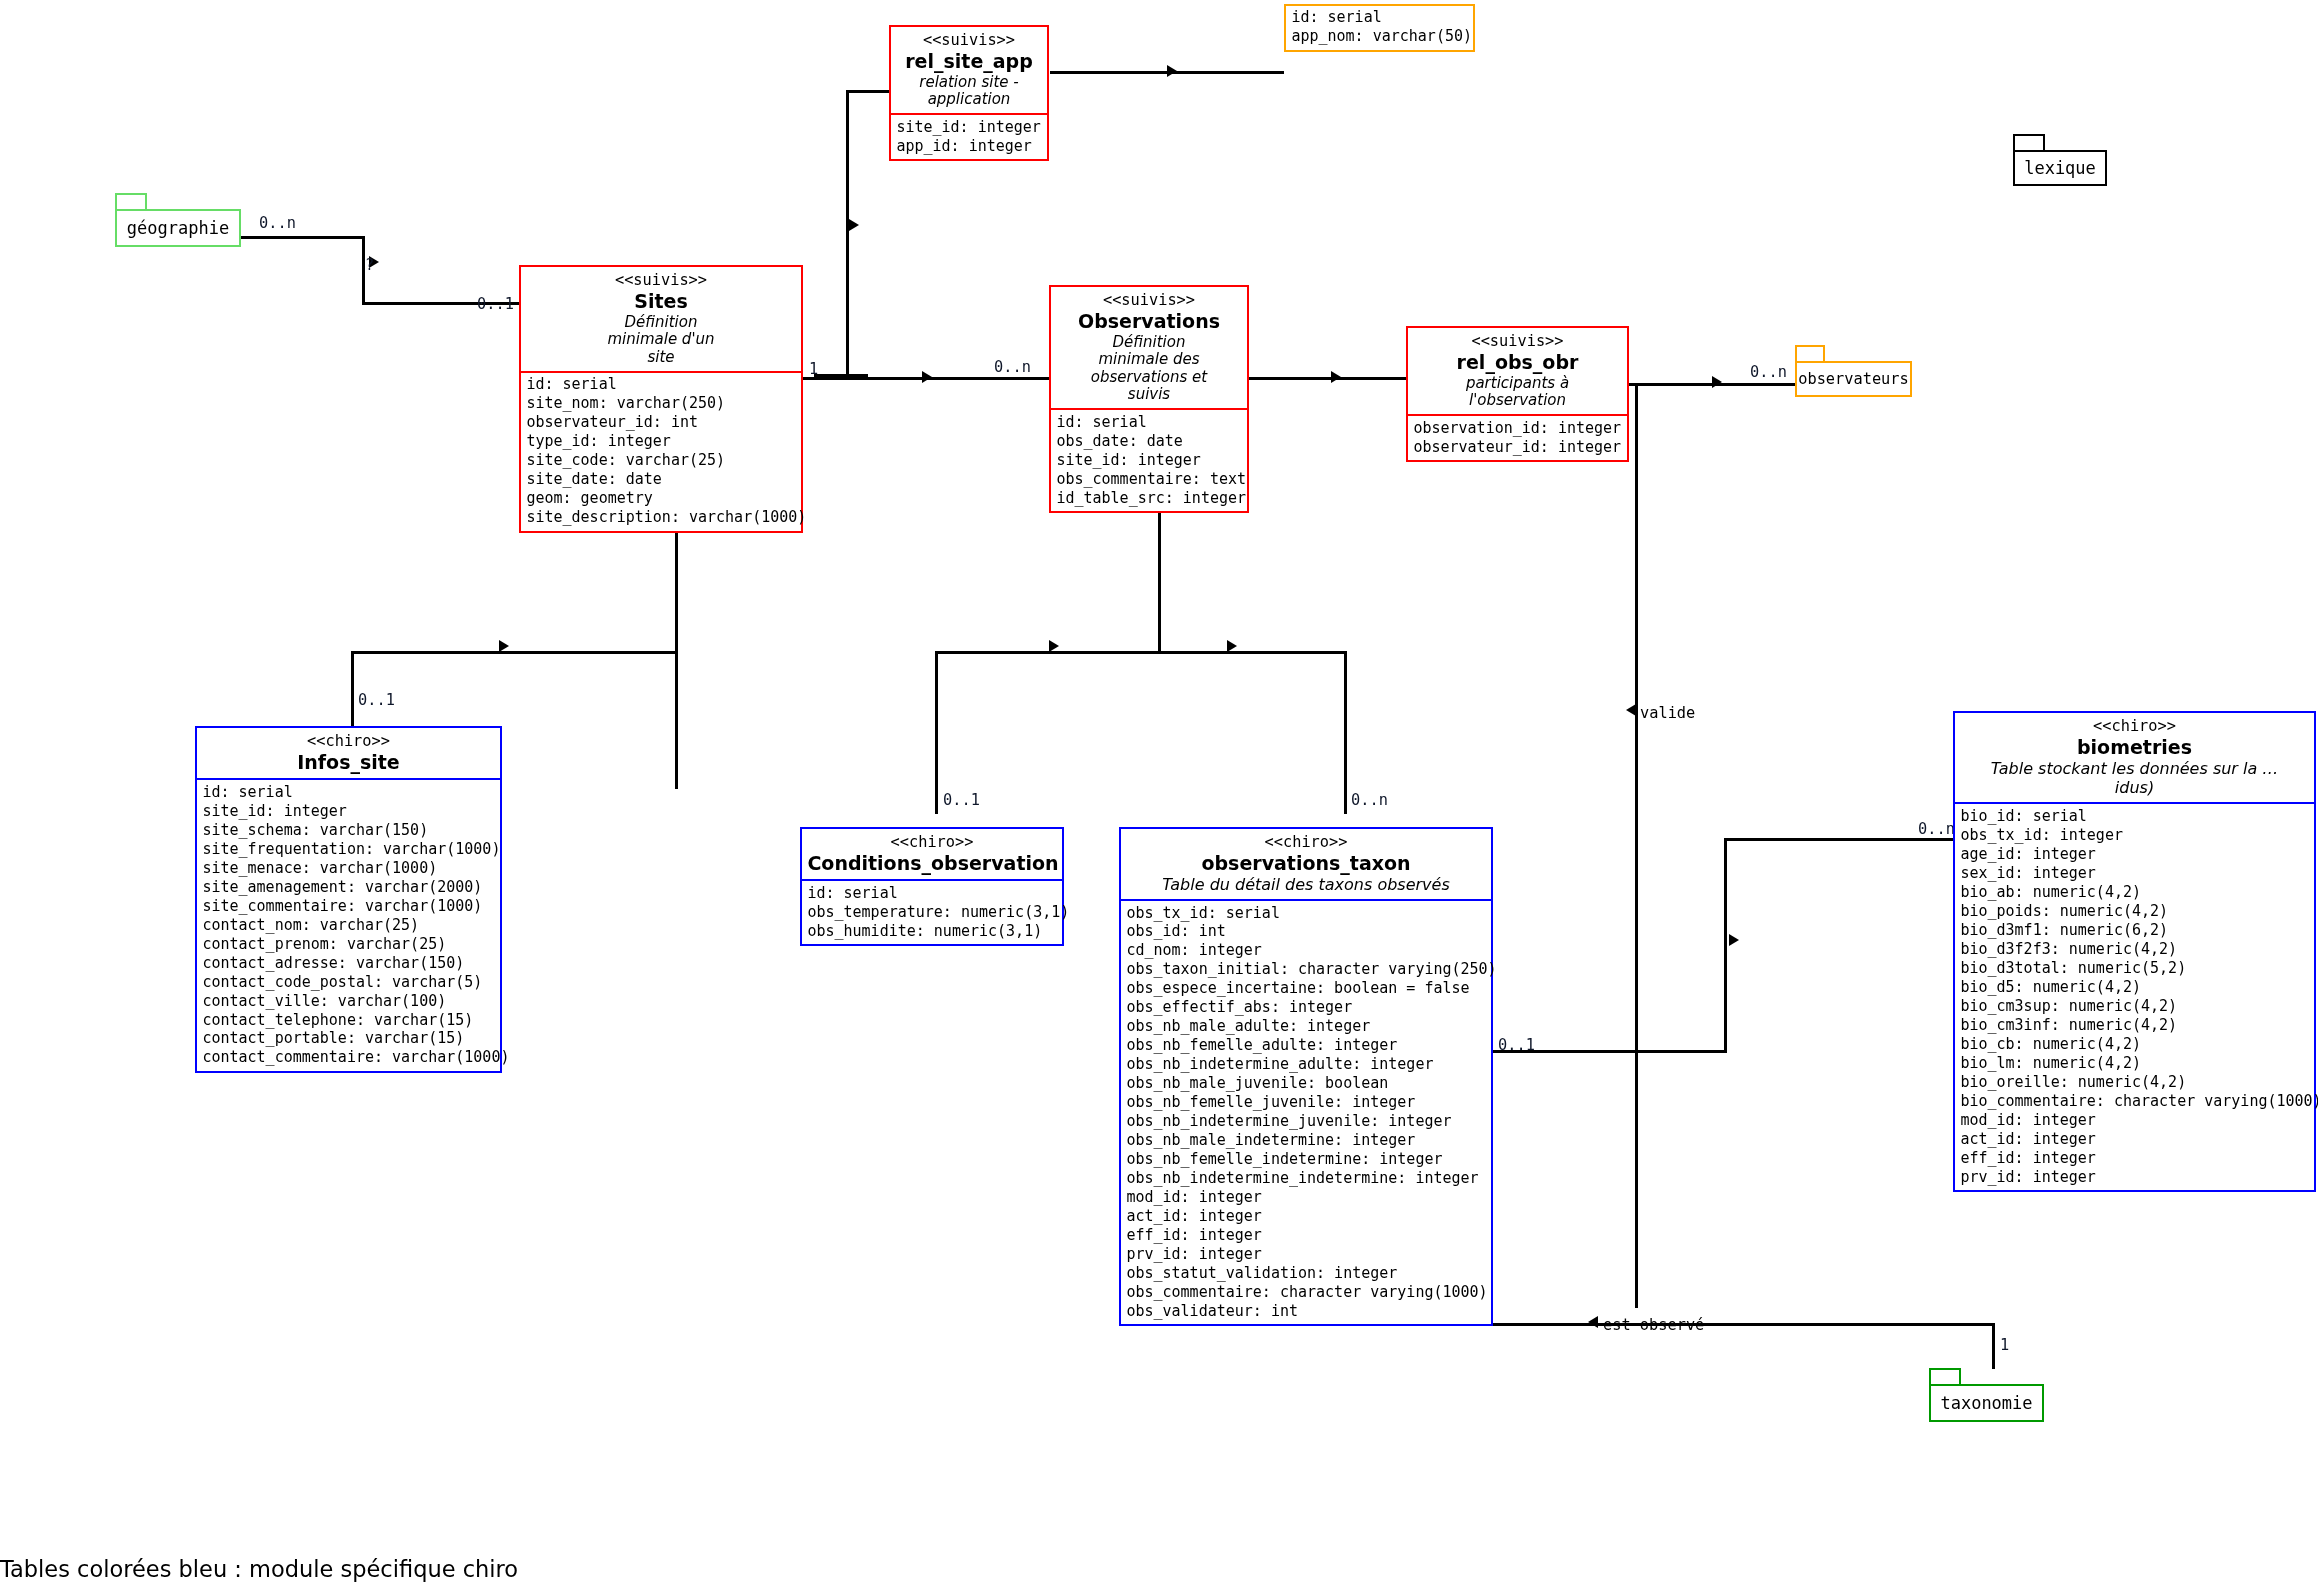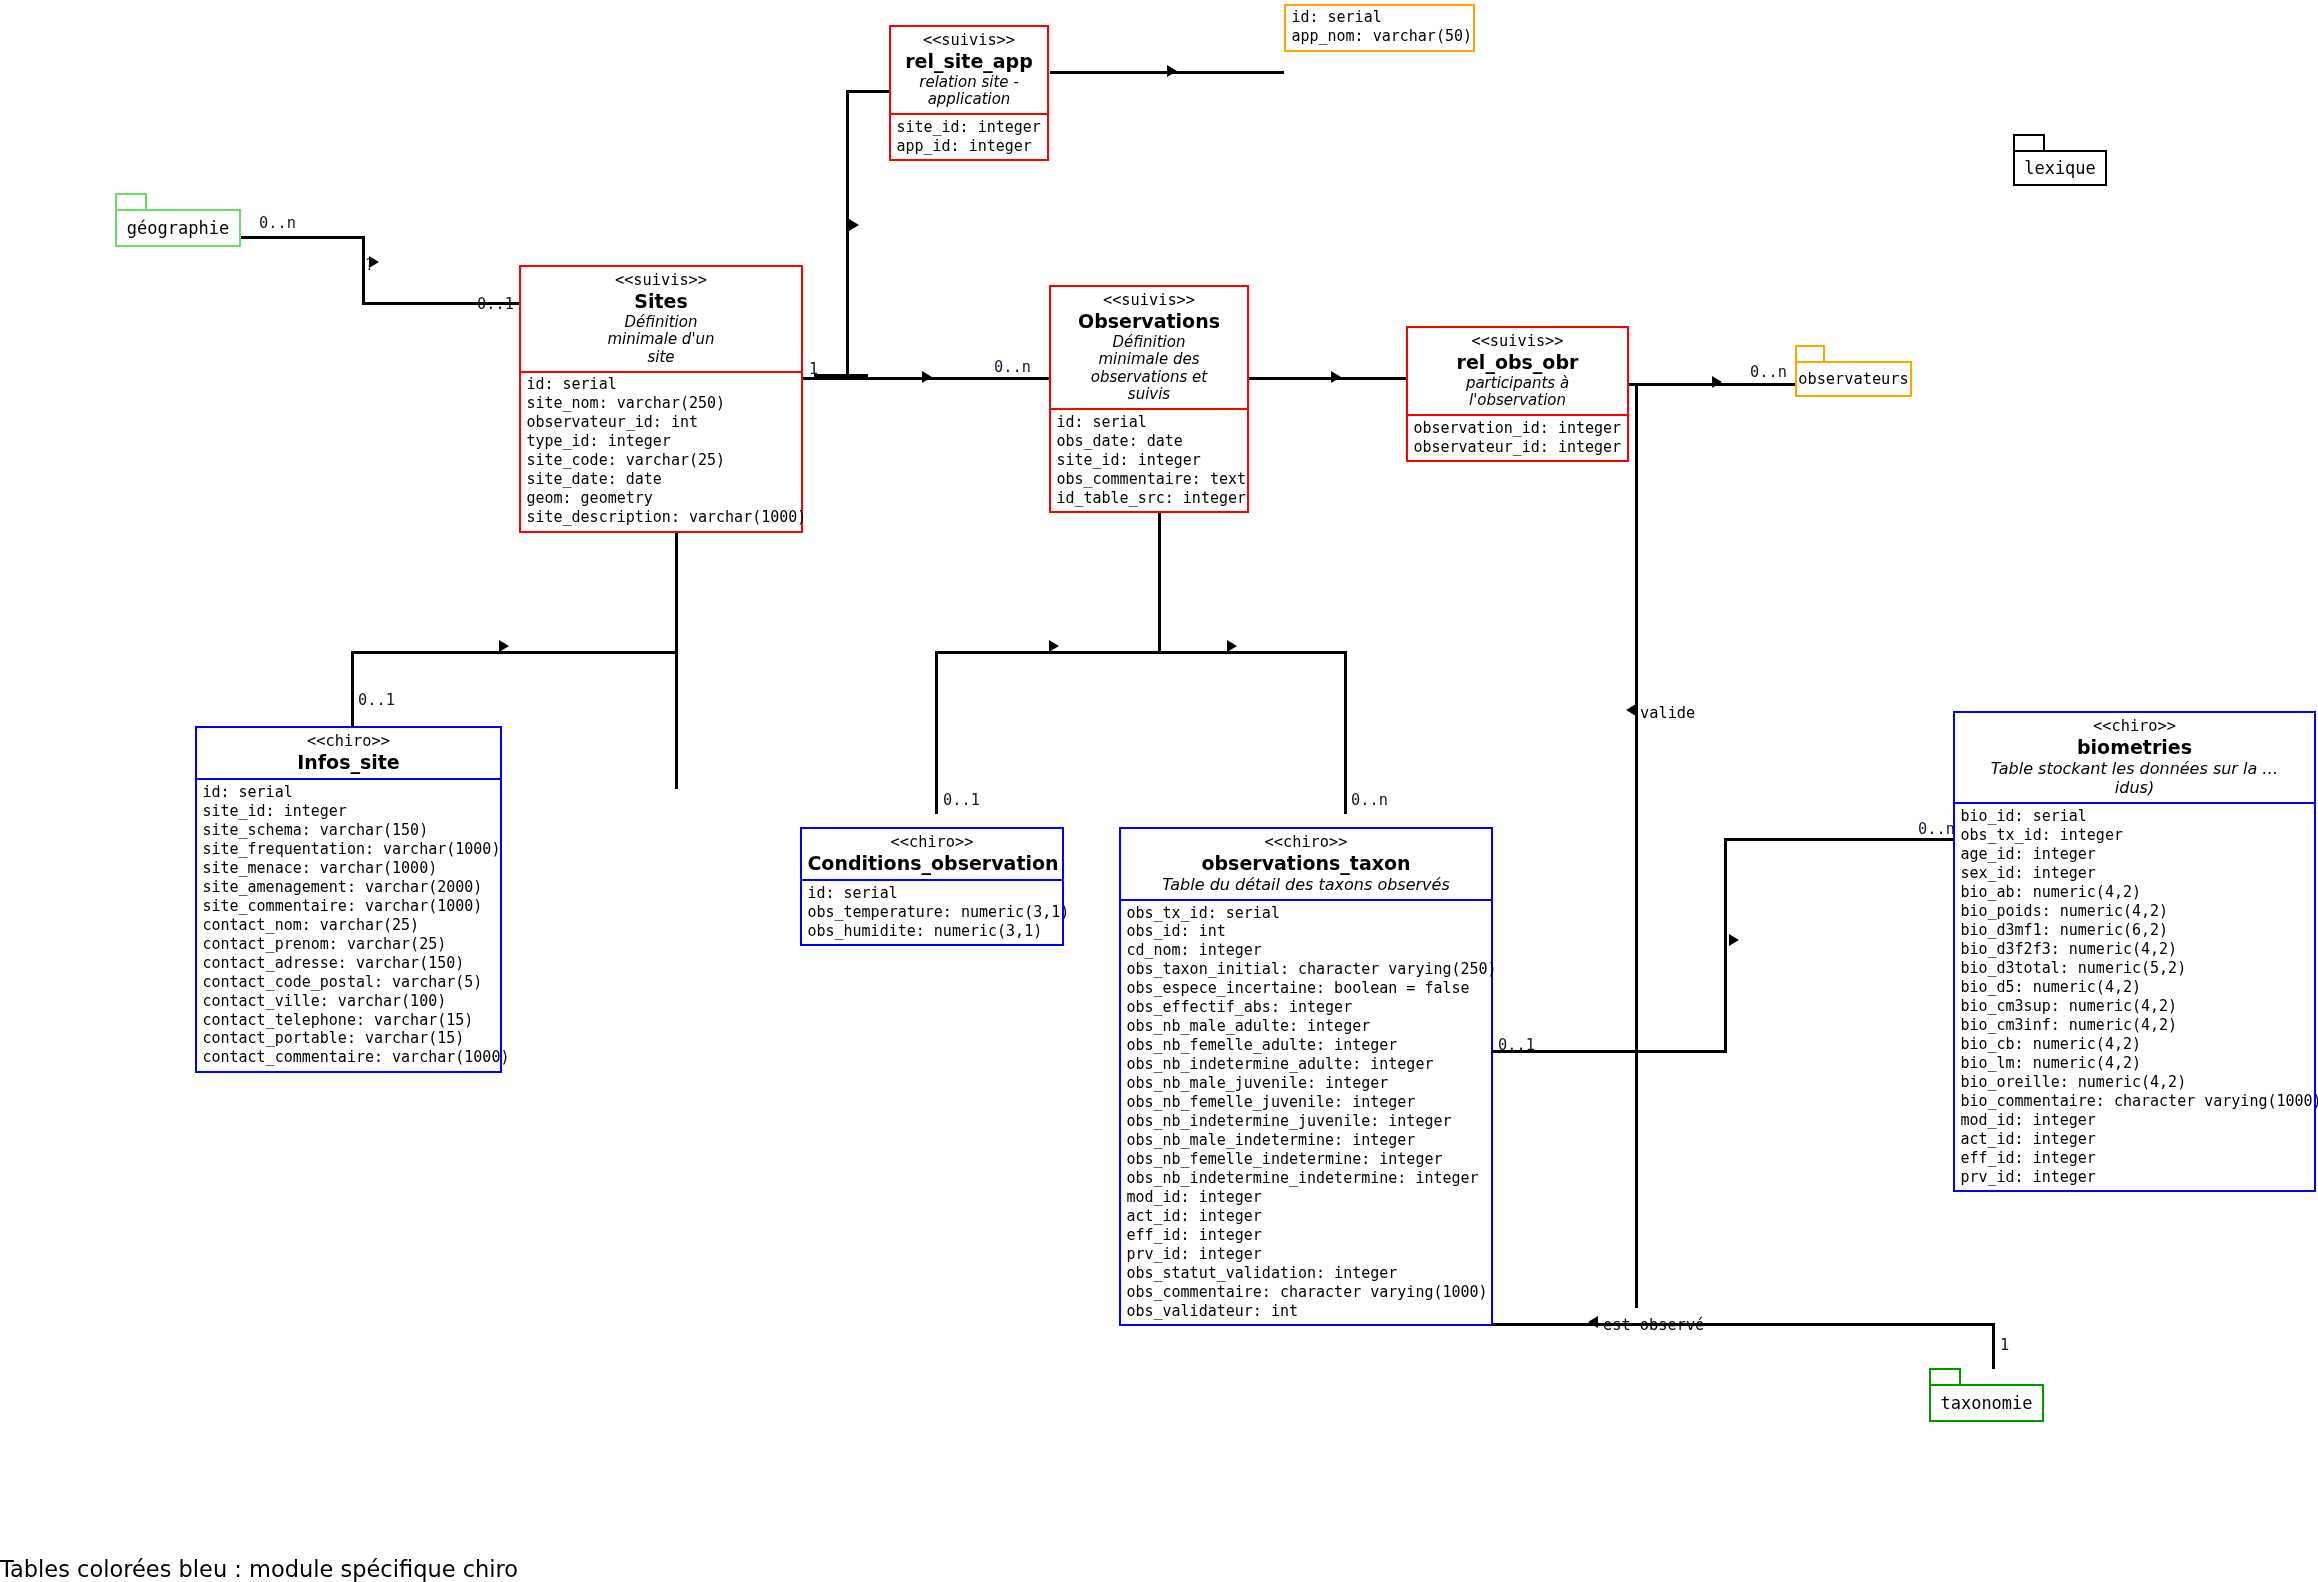--- a/index.html
+++ b/index.html
@@ -225,21 +225,21 @@
     <div class="body">
       <div class="attr">obs_tx_id: serial</div>
       <div class="attr">obs_id: int</div>
       <div class="attr">cd_nom: integer</div>
       <div class="attr">obs_taxon_initial: character varying(250)</div>
       <div class="attr">obs_espece_incertaine: boolean = false</div>
       <div class="attr">obs_effectif_abs: integer</div>
       <div class="attr">obs_nb_male_adulte: integer</div>
       <div class="attr">obs_nb_femelle_adulte: integer</div>
       <div class="attr">obs_nb_indetermine_adulte: integer</div>
-      <div class="attr">obs_nb_male_juvenile: integer</div>
+      <div class="attr">obs_nb_male_juvenile: boolean</div>
       <div class="attr">obs_nb_femelle_juvenile: integer</div>
       <div class="attr">obs_nb_indetermine_juvenile: integer</div>
       <div class="attr">obs_nb_male_indetermine: integer</div>
       <div class="attr">obs_nb_femelle_indetermine: integer</div>
       <div class="attr">obs_nb_indetermine_indetermine: integer</div>
       <div class="attr">mod_id: integer</div>
       <div class="attr">act_id: integer</div>
       <div class="attr">eff_id: integer</div>
       <div class="attr">prv_id: integer</div>
       <div class="attr">obs_statut_validation: integer</div>

